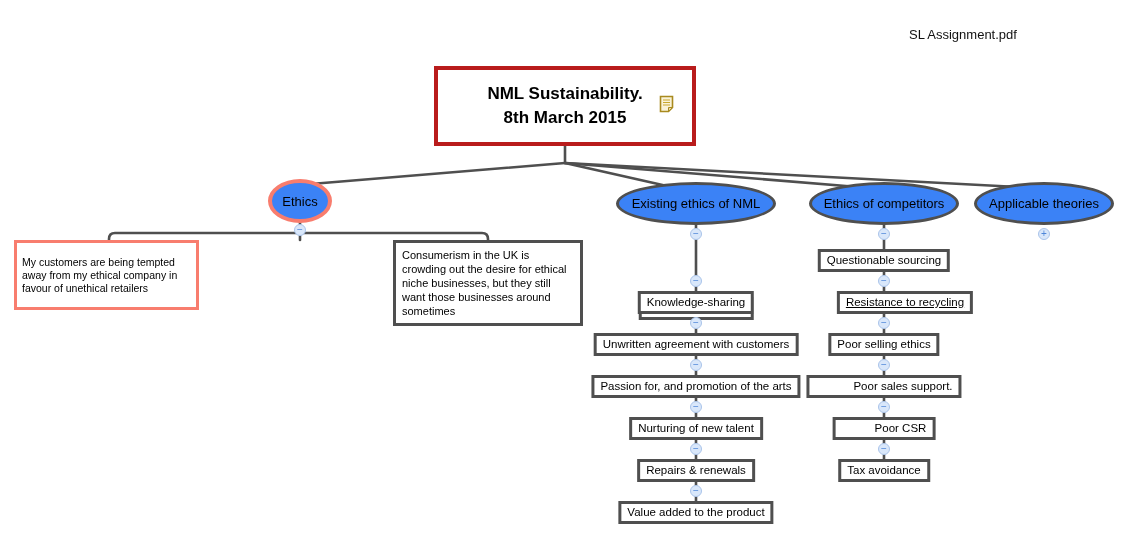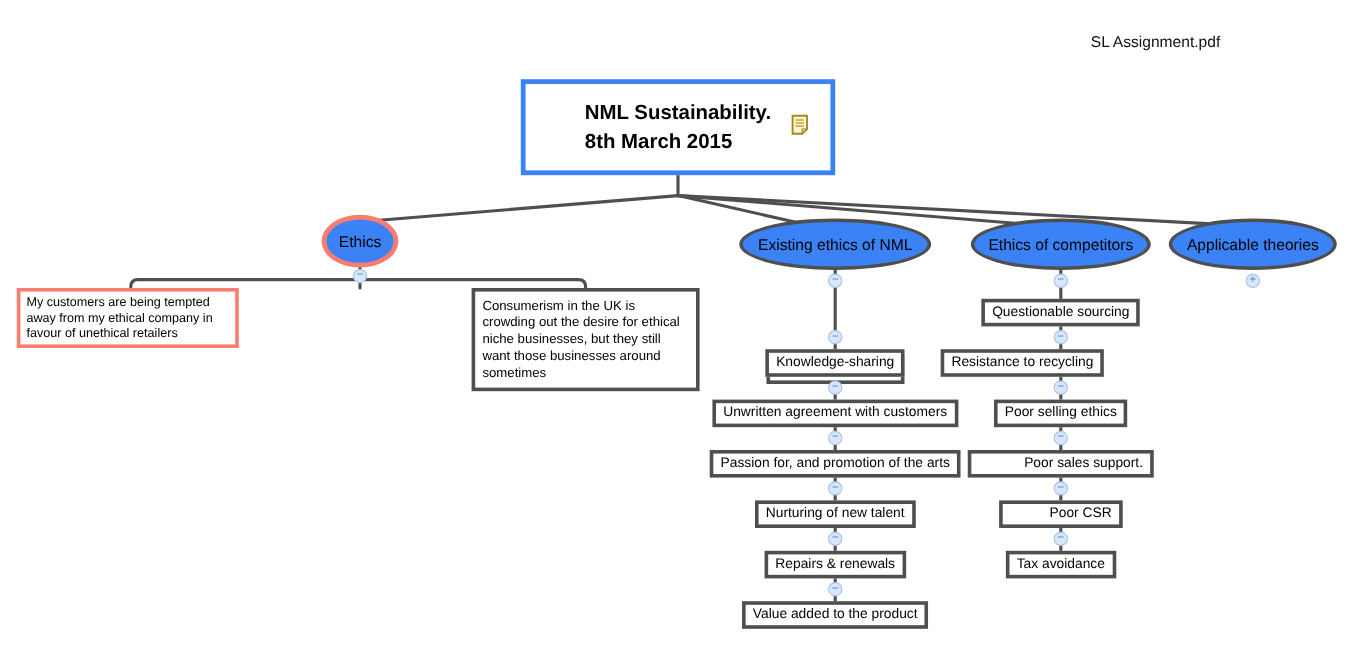--- a/index.html
+++ b/index.html
@@ -10,23 +10,23 @@
   }
   #connectors { position: absolute; left: 0; top: 0; }
 
   .doc-title {
     position: absolute; left: 909px; top: 27px;
     font-size: 13px; color: #111;
   }
 
   .root-node {
     position: absolute; left: 434px; top: 66px; width: 262px; height: 80px;
-    background: #fff; border: 4px solid #3b82f6;
+    background: #fff; border: 4px solid #b91c1c;
     display: flex; align-items: center; justify-content: center;
-    text-align: left; font-size: 17px; font-weight: bold; color: #000;
+    text-align: center; font-size: 17px; font-weight: bold; color: #000;
     line-height: 24px;
   }
   .root-note-icon { position: absolute; left: 221px; top: 25px; }
 
   .ellipse {
     position: absolute; background: #3b82f6; border: 3px solid #4f4f4f;
     border-radius: 50%;
     display: flex; align-items: center; justify-content: center;
     font-size: 13px; color: #000; white-space: nowrap;
   }
@@ -43,21 +43,21 @@
     z-index: 5; cursor: default;
   }
   #toggle-ethics      { left: 294px;  top: 224px; }
   #toggle-nml         { left: 690px;  top: 228px; }
   #toggle-competitors { left: 878px;  top: 228px; }
   #toggle-theories    { left: 1038px; top: 228px; }
 
   .note-box {
     position: absolute; top: 240px; background: #fff;
     border: 3px solid #4f4f4f; color: #000;
-    font-size: 10.5px; line-height: 12.8px; padding: 3px 5px;
+    font-size: 10.5px; line-height: 12.8px; padding: 13px 5px;
   }
   .note-box.highlight { border-color: #f87d6e; }
   #note-1 { left: 14px;  width: 185px; }
   #note-2 { left: 203px; width: 185px; }
   #note-3 { left: 393px; width: 190px; font-size: 11px; line-height: 14px; padding: 5px 6px; }
 
   .chain-node {
     position: absolute; transform: translateX(-50%);
     background: #fff; border: 3px solid #4f4f4f; color: #000;
     font-size: 11.5px; line-height: 15px; padding: 1px 6px;
@@ -121,21 +121,21 @@
     <div class="toggle" style="left: 690px; top: 359px;">−</div>
     <div class="chain-node" style="left: 696px; top: 375px;">Passion for, and promotion of the arts</div>
     <div class="toggle" style="left: 690px; top: 401px;">−</div>
     <div class="chain-node" style="left: 696px; top: 417px;">Nurturing of new talent</div>
     <div class="toggle" style="left: 690px; top: 443px;">−</div>
     <div class="chain-node" style="left: 696px; top: 459px;">Repairs &amp; renewals</div>
     <div class="toggle" style="left: 690px; top: 485px;">−</div>
     <div class="chain-node" style="left: 884px; top: 249px;">Questionable sourcing</div>
     <div class="chain-node" style="left: 696px; top: 501px;">Value added to the product</div>
     <div class="toggle" style="left: 878px; top: 275px;">−</div>
-    <div class="chain-node" style="left: 852px; top: 291px;">Resistance to recycling</div>
+    <div class="chain-node" style="left: 905px; top: 291px; text-decoration: underline;">Resistance to recycling</div>
     <div class="toggle" style="left: 878px; top: 317px;">−</div>
     <div class="chain-node" style="left: 884px; top: 333px;">Poor selling ethics</div>
     <div class="toggle" style="left: 878px; top: 359px;">−</div>
     <div class="chain-node" style="left: 884px; top: 375px; padding-left: 44px;">Poor sales support.</div>
     <div class="toggle" style="left: 878px; top: 401px;">−</div>
     <div class="chain-node" style="left: 884px; top: 417px; padding-left: 39px;">Poor CSR</div>
     <div class="toggle" style="left: 878px; top: 443px;">−</div>
     <div class="chain-node" style="left: 884px; top: 459px;">Tax avoidance</div>
   </div>
 

